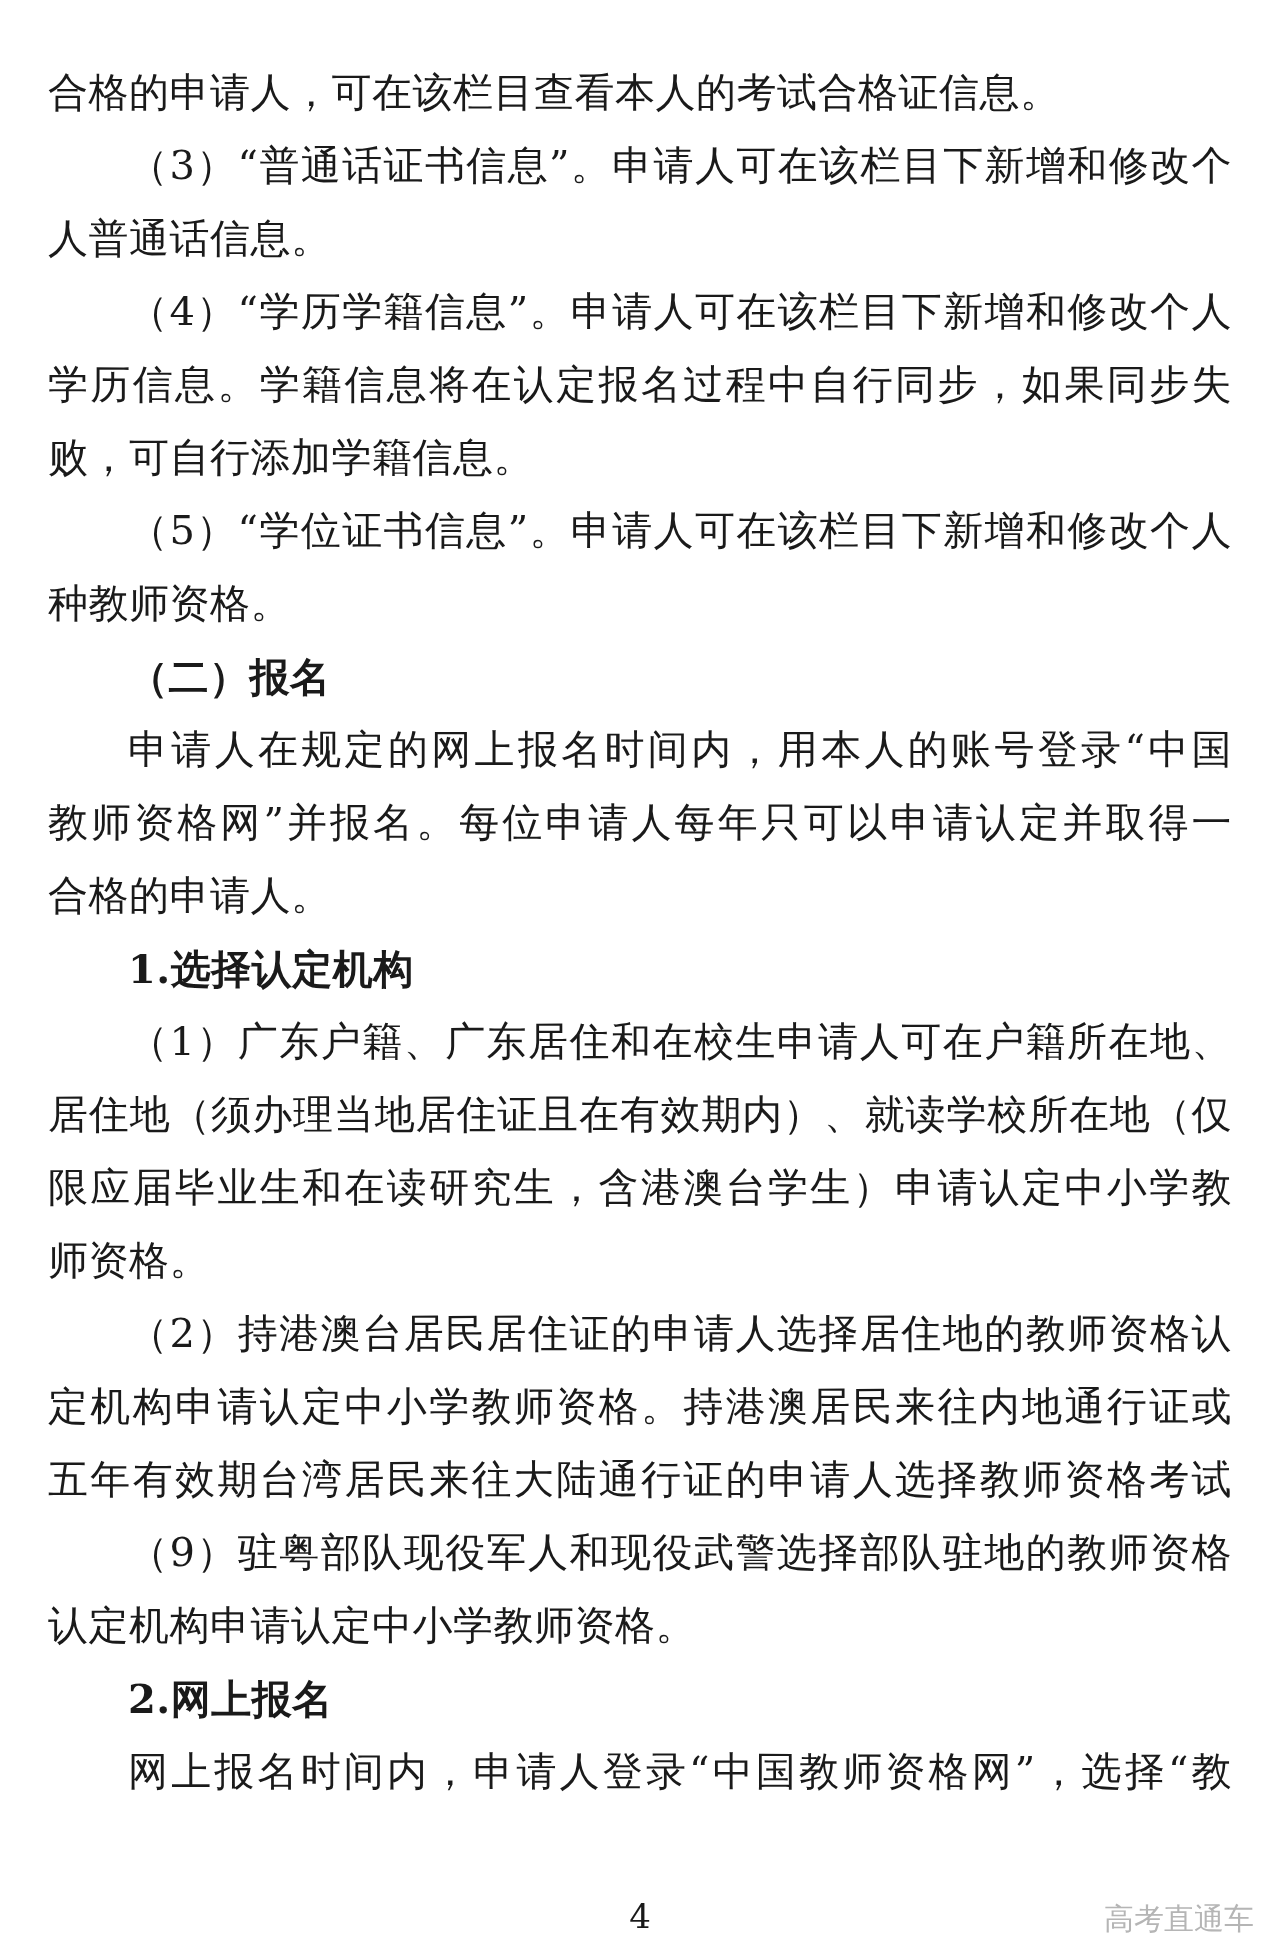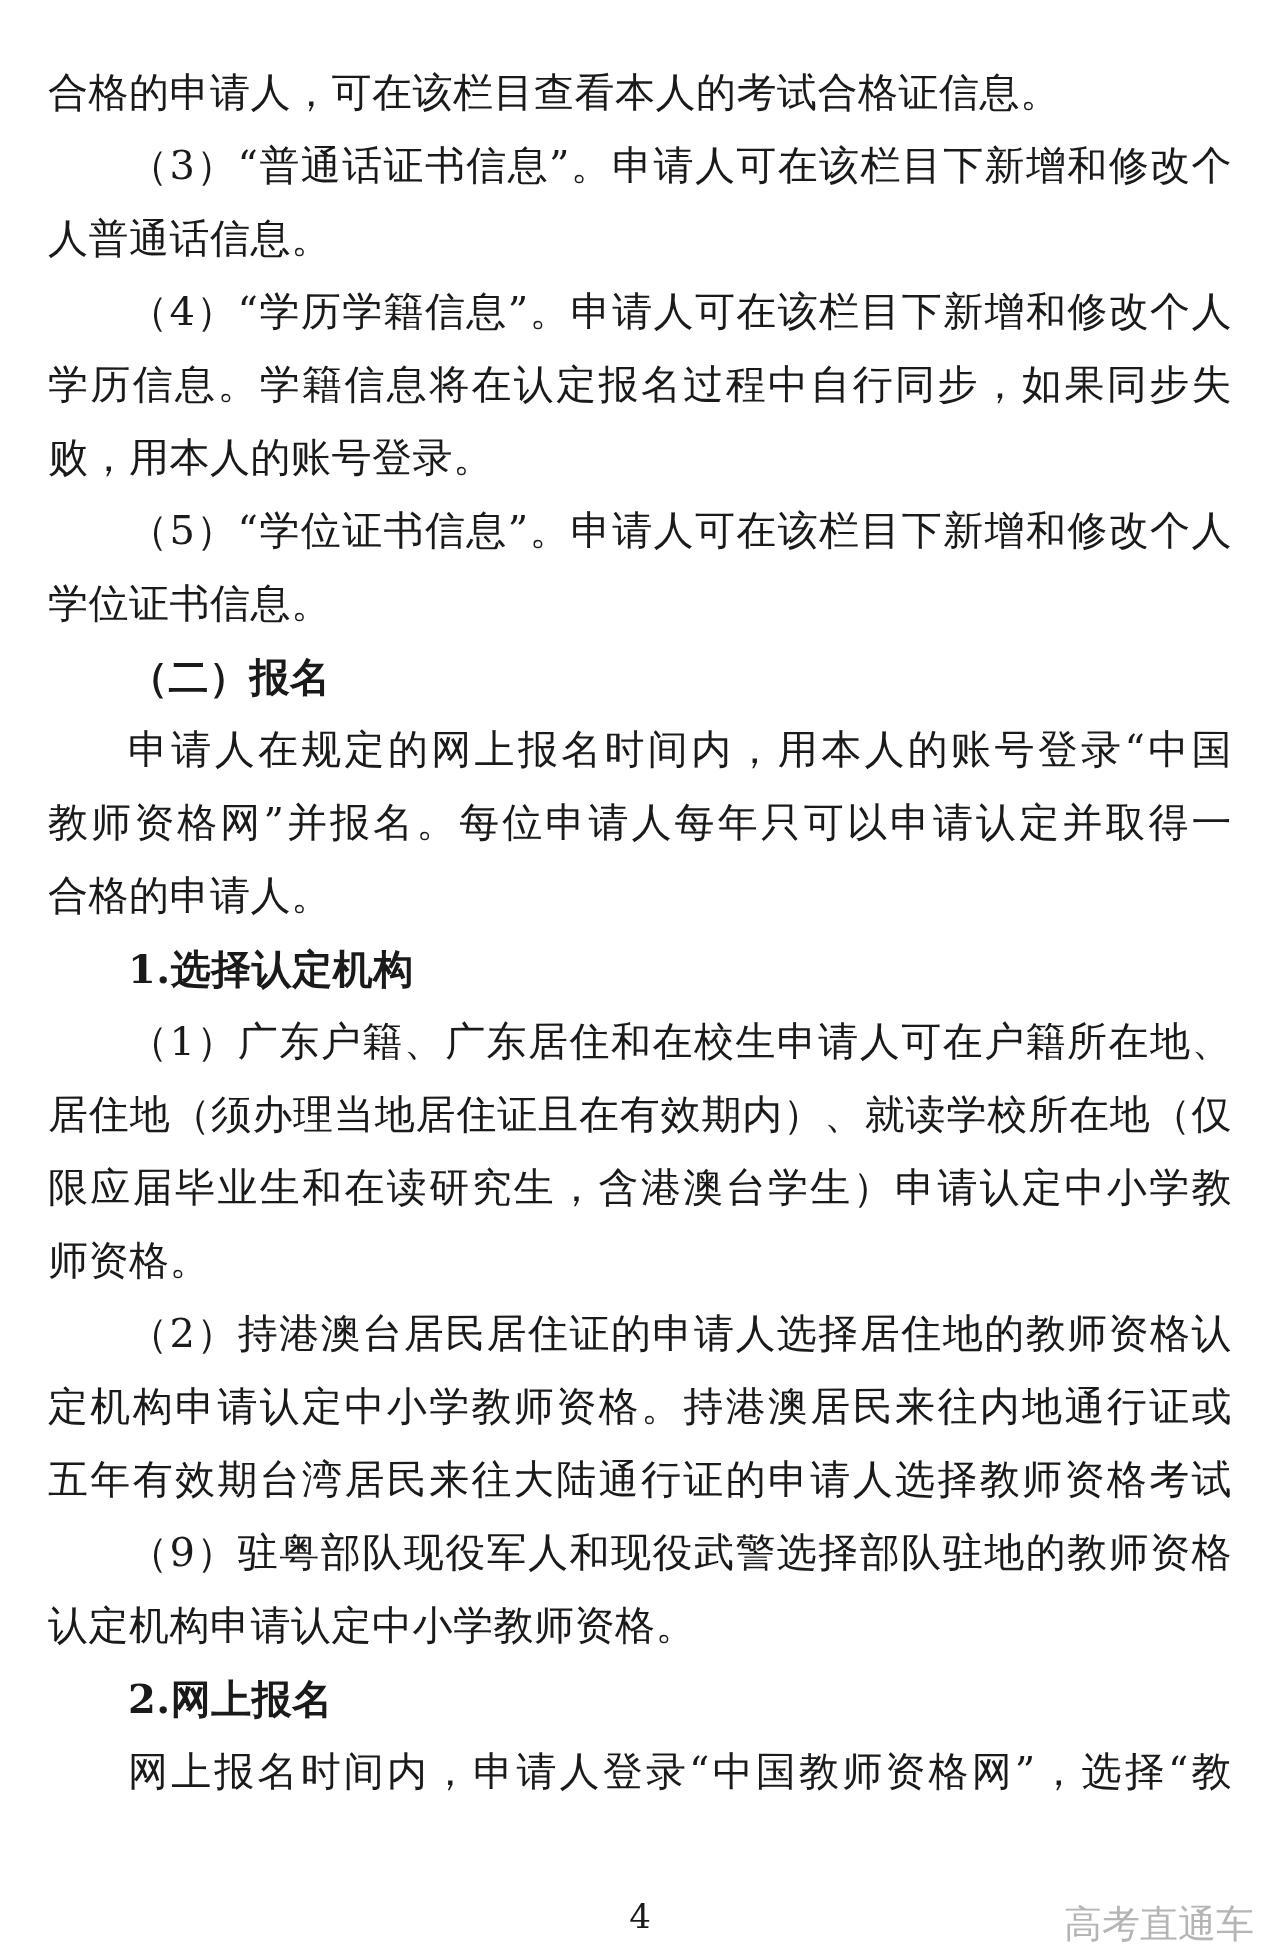--- a/index.html
+++ b/index.html
@@ -48,38 +48,38 @@
     top: 1896px;
     text-align: center;
     font-size: 34px;
     color: #1a1a1a;
     font-family: "DejaVu Serif", "Liberation Serif", serif;
   }
   .footer-watermark {
     position: absolute;
     right: 26px;
     top: 1899px;
-    font-size: 38px;
+    font-size: 30px;
     color: #b5b5b5;
     font-family: "DejaVu Sans", "Liberation Sans", sans-serif;
   }
 </style>
 </head>
 <body>
 
 <div class="page">
   <div class="content">
     <div class="ln end">合格的申请人，可在该栏目查看本人的考试合格证信息。</div>
     <div class="ln ind">（3）“普通话证书信息”。申请人可在该栏目下新增和修改个</div>
     <div class="ln end">人普通话信息。</div>
     <div class="ln ind">（4）“学历学籍信息”。申请人可在该栏目下新增和修改个人</div>
     <div class="ln">学历信息。学籍信息将在认定报名过程中自行同步，如果同步失</div>
-    <div class="ln end">败，用本人的账号登录。</div>
+    <div class="ln end">败，可自行添加学籍信息。</div>
     <div class="ln ind">（5）“学位证书信息”。申请人可在该栏目下新增和修改个人</div>
-    <div class="ln end">学位证书信息。</div>
+    <div class="ln end">种教师资格。</div>
     <div class="ln ind bold end">（二）报名</div>
     <div class="ln ind">申请人在规定的网上报名时间内，用本人的账号登录“中国</div>
     <div class="ln">教师资格网”并报名。每位申请人每年只可以申请认定并取得一</div>
     <div class="ln end">合格的申请人。</div>
     <div class="ln ind bold end">1.选择认定机构</div>
     <div class="ln ind">（1）广东户籍、广东居住和在校生申请人可在户籍所在地、</div>
     <div class="ln">居住地（须办理当地居住证且在有效期内）、就读学校所在地（仅</div>
     <div class="ln">限应届毕业生和在读研究生，含港澳台学生）申请认定中小学教</div>
     <div class="ln end">师资格。</div>
     <div class="ln ind">（2）持港澳台居民居住证的申请人选择居住地的教师资格认</div>

